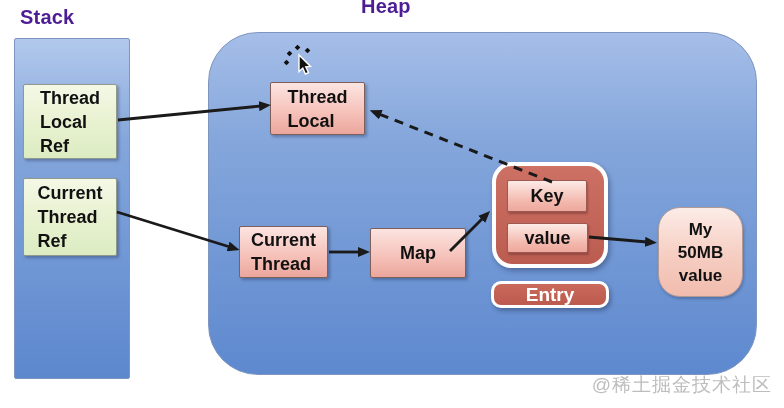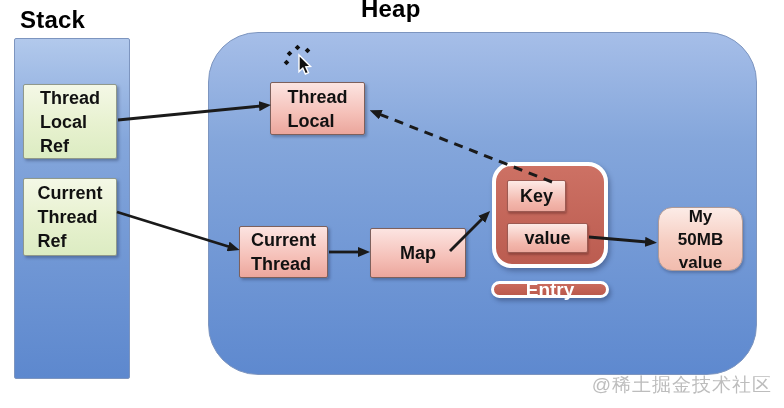--- a/index.html
+++ b/index.html
@@ -2,21 +2,21 @@
 <html><head>
 <meta charset="utf-8">
 <style>
   html,body{margin:0;padding:0;}
   body{
     width:784px;height:408px;position:relative;overflow:hidden;
     background:#ffffff;
     font-family:"Liberation Sans","DejaVu Sans",sans-serif;
   }
   .region-title{
-    position:absolute;font-size:24px;font-weight:700;color:#000000;
+    position:absolute;font-size:20px;font-weight:700;color:#4c1d95;
     letter-spacing:.2px;
   }
   .stack-region{
     position:absolute;left:14px;top:38px;width:114px;height:339px;
     background:linear-gradient(180deg,#b2c9ec 0%,#84a6db 30%,#5d88ce 100%);
     border:1px solid #7d95bf;border-radius:2px;
   }
   .heap-region{
     position:absolute;left:208px;top:32px;width:547px;height:341px;
     background:linear-gradient(180deg,#a6bee8 0%,#84a6db 32%,#5e89cf 100%);
@@ -45,31 +45,31 @@
     border:4px solid #ffffff;border-radius:20px;box-sizing:border-box;
     box-shadow:2px 3px 5px rgba(20,30,60,.35);
   }
   .kv-box{
     background:linear-gradient(180deg,#fdeae6 0%,#f3b7ac 70%,#eda89d 100%);
     border:1px solid #9c5a52;border-radius:2px;
     font-size:18px;line-height:20px;
     box-shadow:1px 2px 2px rgba(60,20,20,.3);
   }
   .entry-label{
-    position:absolute;left:491px;top:281px;width:118px;height:17px;
+    position:absolute;left:491px;top:281px;width:118px;height:27px;
     background:linear-gradient(180deg,#ca6a5c 0%,#bb5a4d 100%);
     border:3px solid #ffffff;border-radius:10px;box-sizing:border-box;
     display:flex;align-items:center;justify-content:center;
     color:#ffffff;font-weight:700;font-size:19px;
     box-shadow:2px 3px 4px rgba(20,30,60,.35);
   }
   .value-box{
-    position:absolute;left:658px;top:207px;width:85px;height:64px;
+    position:absolute;left:658px;top:207px;width:85px;height:90px;
     background:linear-gradient(180deg,#fcece7 0%,#f6cdc1 55%,#f1bcae 100%);
-    border:1px solid #b09a96;border-radius:14px;box-sizing:border-box;
+    border:1px solid #b09a96;border-radius:22px;box-sizing:border-box;
     display:flex;align-items:center;justify-content:center;text-align:center;
     white-space:pre-line;font-weight:700;font-size:17px;line-height:23px;color:#111;
     box-shadow:1px 2px 3px rgba(30,40,70,.3);
   }
   .arrow-layer{position:absolute;left:0;top:0;pointer-events:none;}
   .watermark{
     position:absolute;right:12px;top:372px;font-size:19px;color:#bdbdbd;
     font-weight:400;letter-spacing:1px;margin-left:14px;
   }
   .cursor{position:absolute;left:283px;top:42px;pointer-events:none;}
@@ -89,21 +89,21 @@
 Ref</div>
 
 <div class="heap-region"></div>
 <div class="node pink-box" style="left:270px;top:82px;width:95px;height:53px;">Thread
 Local</div>
 <div class="node pink-box" style="left:239px;top:226px;width:89px;height:52px;">Current
 Thread</div>
 <div class="node pink-box" style="left:370px;top:228px;width:96px;height:50px;">Map</div>
 
 <div class="entry-group"></div>
-<div class="node kv-box" style="left:507px;top:180px;width:59px;height:32px;">Key</div>
+<div class="node kv-box" style="left:507px;top:180px;width:80px;height:32px;">Key</div>
 <div class="node kv-box" style="left:507px;top:223px;width:81px;height:30px;">value</div>
 <div class="entry-label">Entry</div>
 
 <div class="value-box">My
 50MB
 value</div>
 
 <svg class="arrow-layer" width="784" height="408" viewBox="0 0 784 408">
   <defs>
     <marker id="ah" markerUnits="userSpaceOnUse" markerWidth="12" markerHeight="10" refX="2" refY="5" orient="auto">

